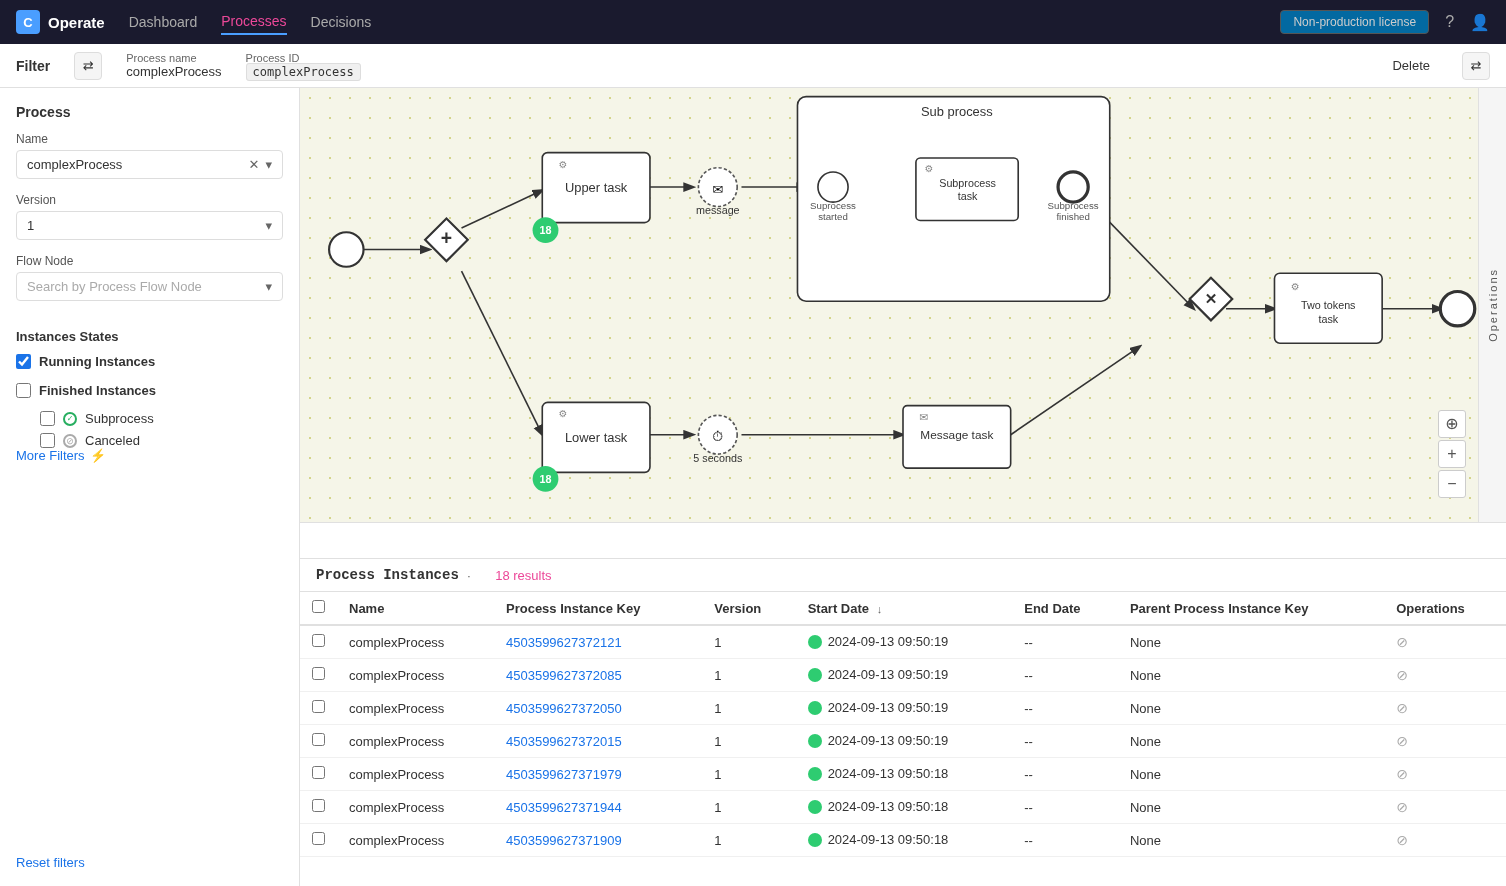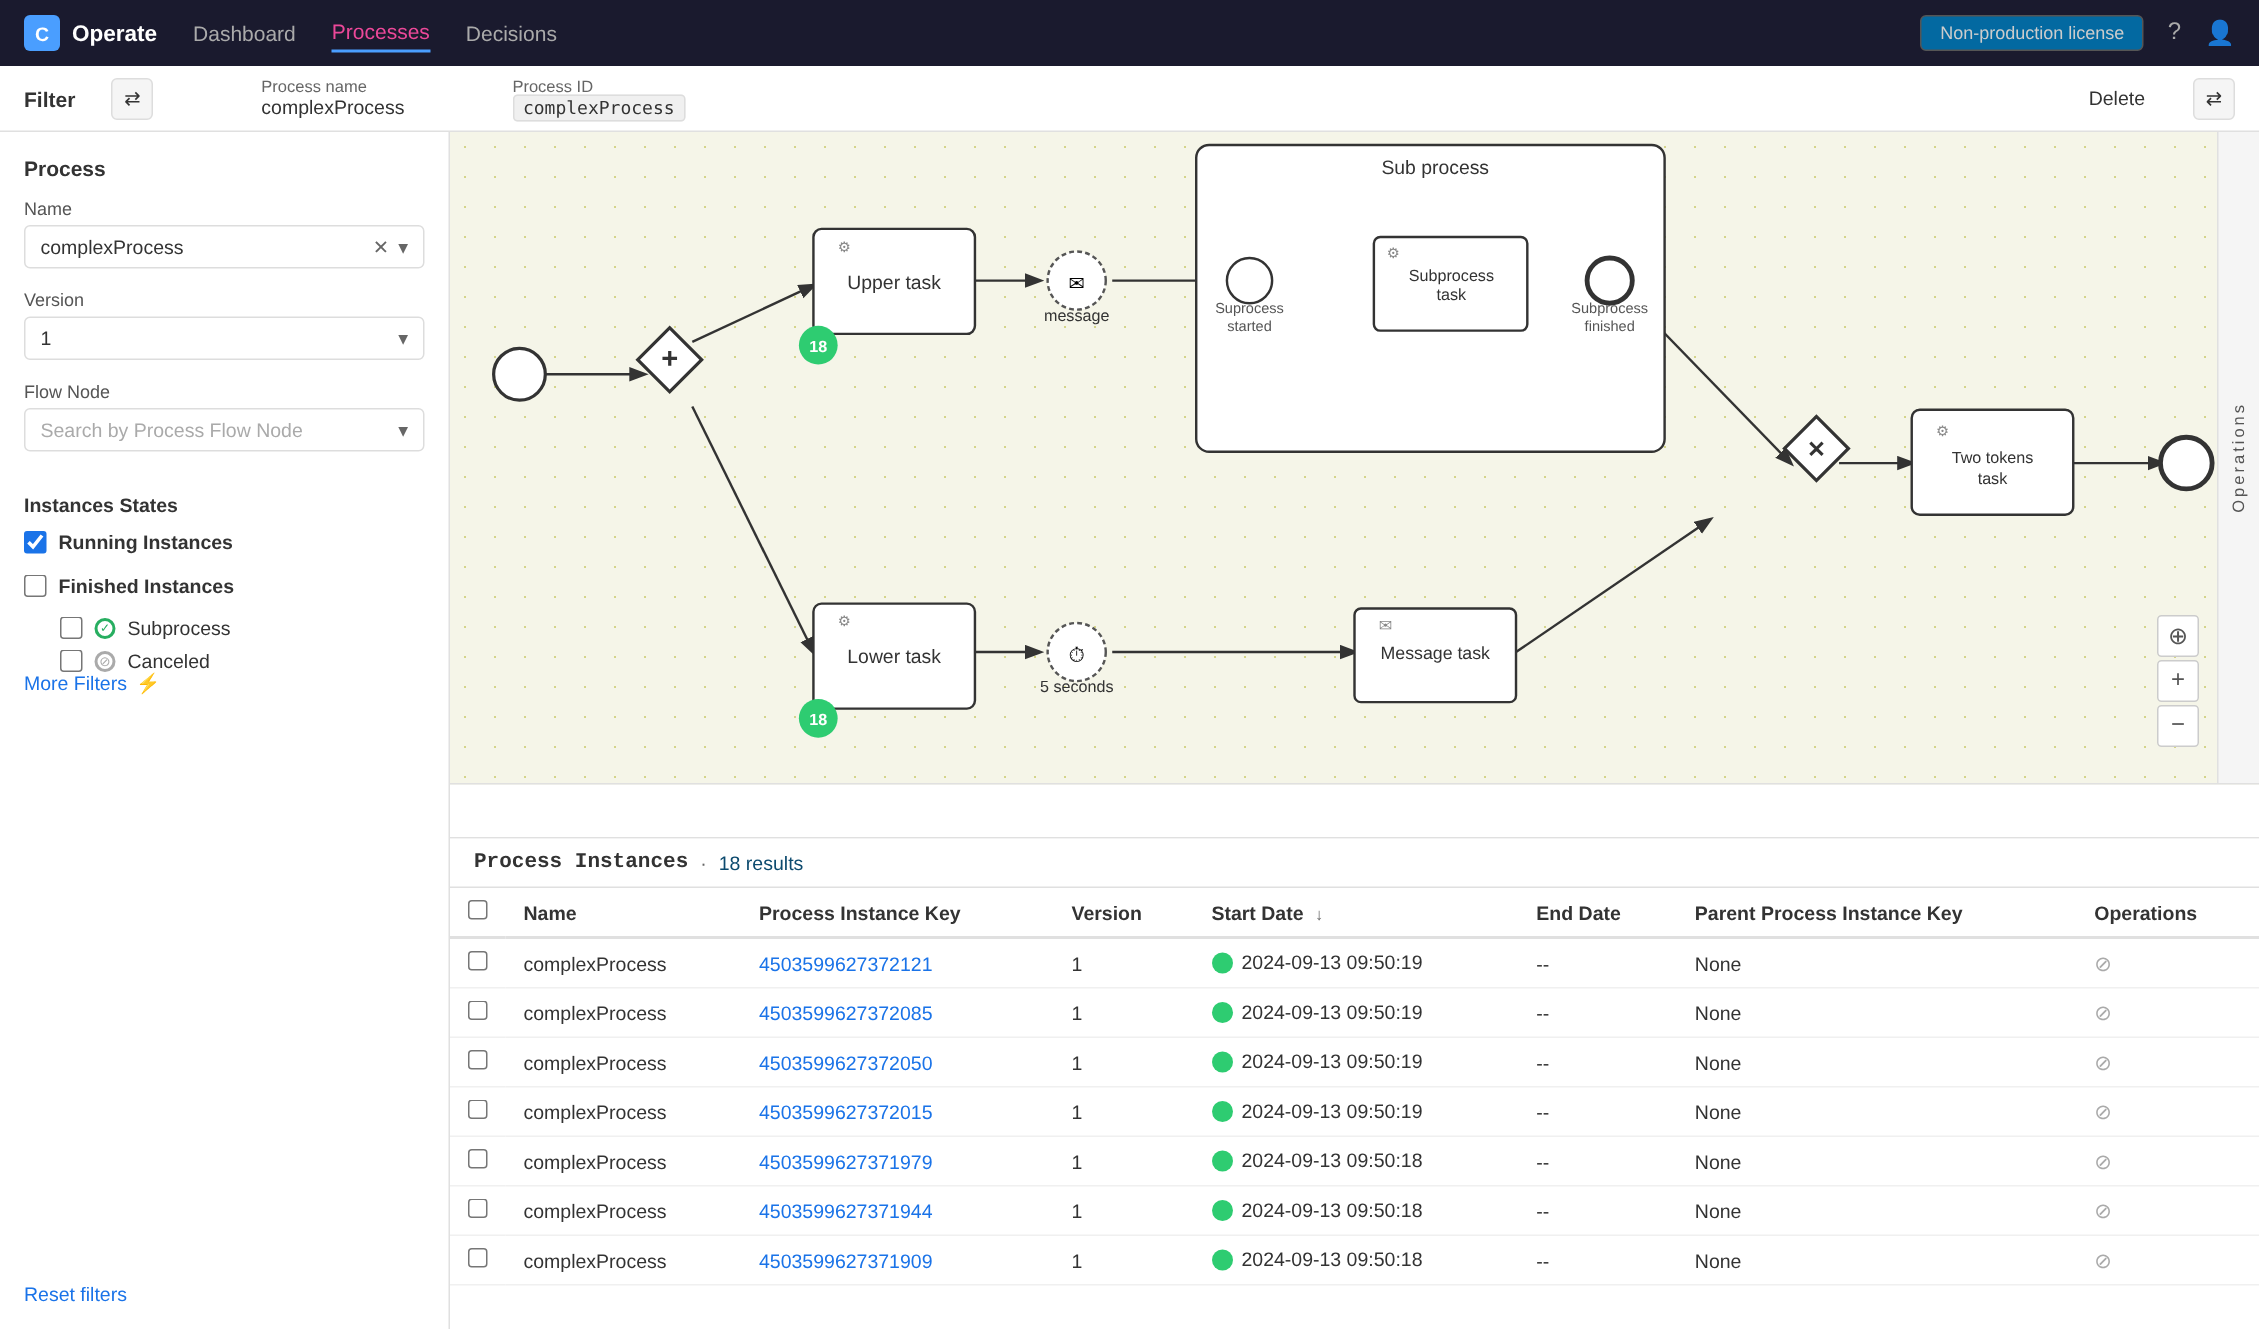--- a/index.html
+++ b/index.html
@@ -11,21 +11,21 @@
     .logo-icon { width: 24px; height: 24px; background: #4a9eff; border-radius: 4px; display: flex; align-items: center; justify-content: center; font-weight: bold; font-size: 13px; color: #fff; }
     .nav-link { color: #aaa; text-decoration: none; font-size: 14px; padding: 4px 0; cursor: pointer; }
     .nav-link.active { color: #ec4899; border-bottom: 2px solid #4a9eff; }
     .nav-right { margin-left: auto; display: flex; align-items: center; gap: 16px; }
     .license-badge { background: #0369a1; border: 1px solid #555; color: #ccc; padding: 4px 12px; border-radius: 4px; font-size: 12px; }
     .nav-icon-btn { color: #aaa; cursor: pointer; font-size: 16px; }
 
     
     .filter-bar { display: flex; align-items: center; height: 44px; background: #fff; border-bottom: 1px solid #e0e0e0; padding: 0 16px; gap: 24px; flex-shrink: 0; }
     .filter-label { font-weight: 600; font-size: 14px; }
-    .filter-item { display: flex; flex-direction: column; margin-left: 48px; }
+    .filter-item { display: flex; flex-direction: column; }
     .filter-item-label { font-size: 11px; color: #666; }
     .filter-item-value { font-size: 13px; font-weight: 500; }
     .filter-item-value code { background: #f0f0f0; border: 1px solid #ddd; padding: 1px 6px; border-radius: 3px; font-size: 12px; }
     .delete-btn { margin-left: auto; color: #666; cursor: pointer; }
     .ops-toggle { width: 28px; height: 28px; background: #f5f5f5; border: 1px solid #ddd; border-radius: 4px; display: flex; align-items: center; justify-content: center; cursor: pointer; }
 
     
     .main-content { display: flex; flex: 1; overflow: hidden; }
 
     
@@ -59,21 +59,21 @@
     .zoom-btn { width: 28px; height: 28px; background: #fff; border: 1px solid #ccc; border-radius: 3px; display: flex; align-items: center; justify-content: center; cursor: pointer; font-size: 16px; color: #555; }
     
     
     .right-content { flex: 1; display: flex; flex-direction: column; overflow: hidden; }
     .diagram-container { height: 470px; flex-shrink: 0; position: relative; }
     
     
     .table-section { flex: 1; overflow: hidden; display: flex; flex-direction: column; border-top: 1px solid #e0e0e0; }
     .table-header-row { display: flex; align-items: center; padding: 8px 16px; border-bottom: 1px solid #e0e0e0; background: #fff; flex-shrink: 0; }
     .table-title { font-weight: 600; font-size: 14px; font-family: Liberation Mono, monospace; }
-    .table-subtitle { color: #0c4a6e; font-size: 13px; margin-left: 0; }
+    .table-subtitle { color: #ec4899; font-size: 13px; margin-left: 16px; }
     .table-wrapper { overflow-y: auto; flex: 1; }
     table { width: 100%; border-collapse: collapse; }
     thead th { background: #fff; position: sticky; top: 0; z-index: 2; border-bottom: 2px solid #e0e0e0; padding: 8px 12px; text-align: left; font-weight: 600; font-size: 13px; color: #333; white-space: nowrap; }
     tbody tr { border-bottom: 1px solid #f0f0f0; }
     tbody td { padding: 8px 12px; font-size: 13px; }
     .sort-icon { font-size: 11px; color: #666; margin-left: 4px; }
     .link-text { color: #1a73e8; cursor: pointer; }
     .check-col { width: 36px; }
     .status-green { width: 14px; height: 14px; border-radius: 50%; background: #2ecc71; display: inline-block; }
     .cancel-icon { color: #aaa; font-size: 14px; cursor: pointer; }

